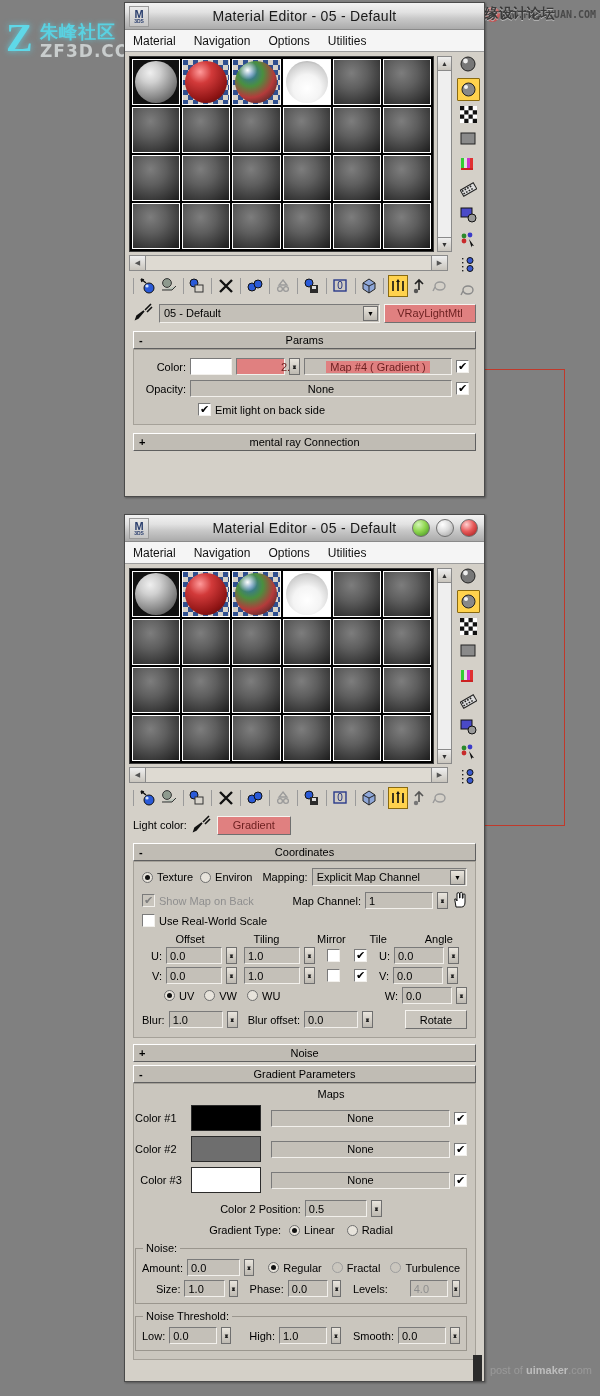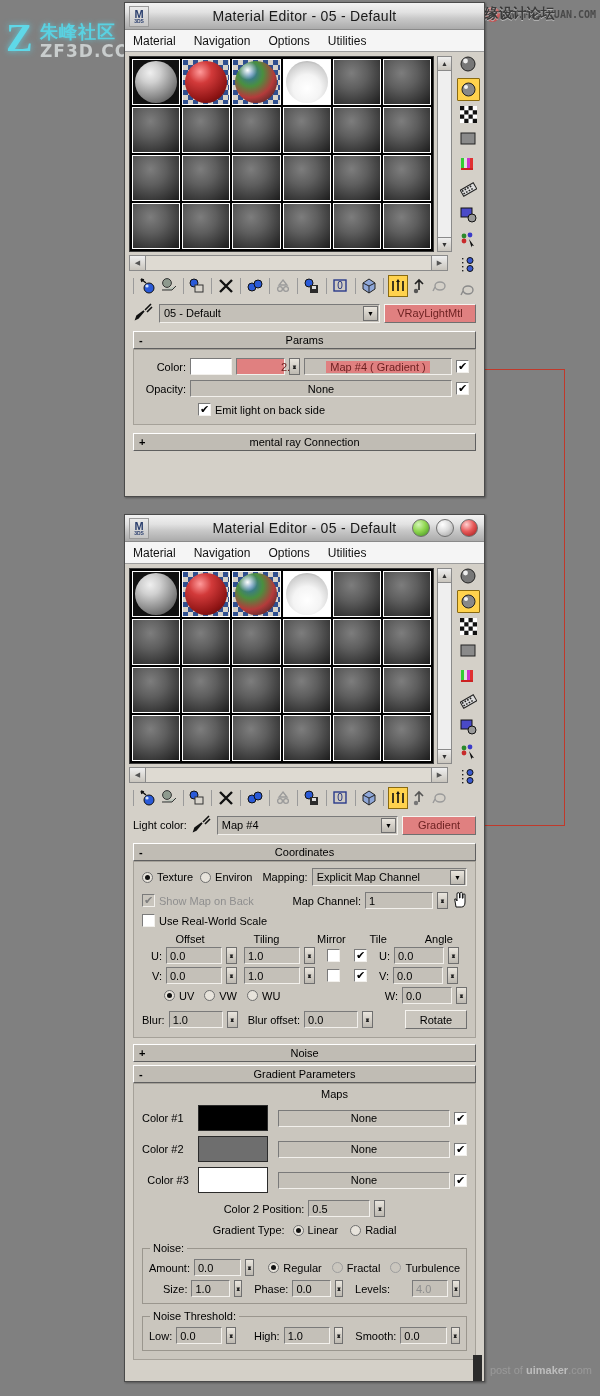--- a/index.html
+++ b/index.html
@@ -824,24 +824,20 @@
     </div>
   </div>
 
   <div class="row" style="margin:5px 8px 0 8px;">
     <span class="lbl">Light color:</span>
     <span>
       <svg width="22" height="18" viewBox="0 0 22 18">
           <path d="M17 2 L12 7 M18 1 L13 6 M19 4 L14 9 M11 8 L5 15 L3 16 L4 13 Z" stroke="#111" stroke-width="1.6" fill="#111"></path>
         </svg>
     </span>
-    <div class="combo">
-      <span>Map #4</span>
-      <span class="arrow">▼</span>
-    </div>
     <div class="btn red" style="width:74px;">Gradient</div>
   </div>
 
   <div style="margin:8px 8px 0 8px;">
     <div class="rollout">
       <span class="pm">-</span>
       <span>Coordinates</span>
     </div>
     <div class="panel" style="padding:6px 8px 8px 8px;">
 
@@ -967,21 +963,21 @@
     <div class="rollout" style="margin-top:6px;">
       <span class="pm">+</span>
       <span>Noise</span>
     </div>
 
     <div class="rollout" style="margin-top:3px;">
       <span class="pm">-</span>
       <span>Gradient Parameters</span>
     </div>
 
-    <div class="panel" style="padding:4px 8px 8px 8px;">
+    <div class="panel" style="padding:4px 8px 8px 1px;">
       <div style="text-align:center; padding-left:60px;" class="lbl">Maps</div>
 
       <div class="row" style="margin-top:5px;">
         <span class="lbl" style="width:52px;">Color #1</span>
         <div class="swatch" style="background:#000000;"></div>
         <div class="field" style="flex:1; justify-content:center; margin-left:6px;">None</div>
         <div class="cb">✔</div>
       </div>
 
       <div class="row" style="margin-top:5px;">

